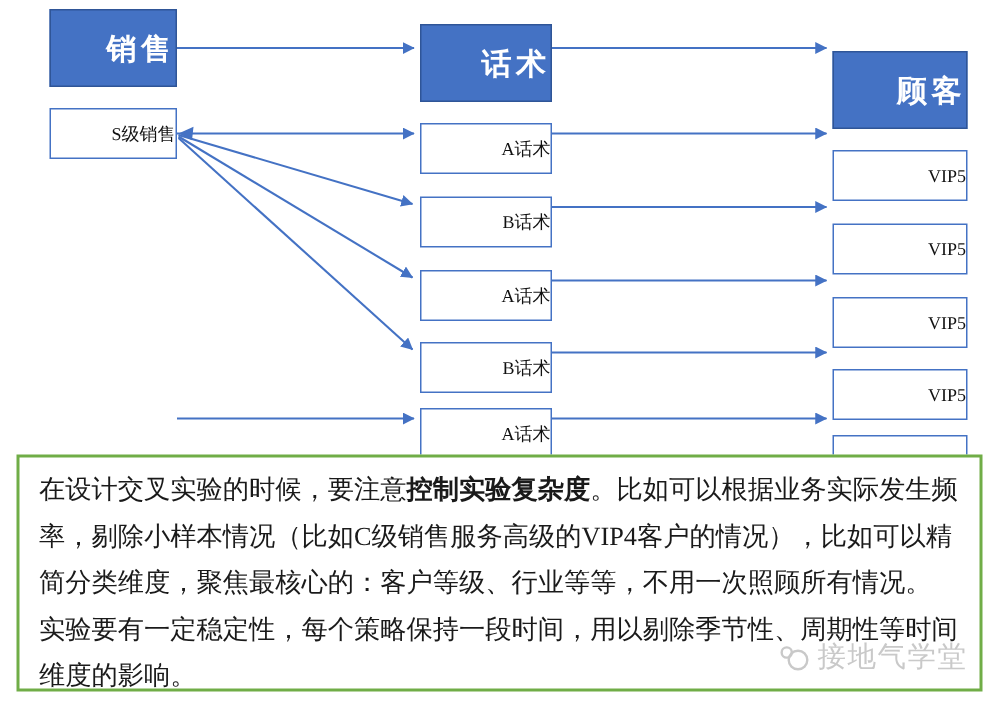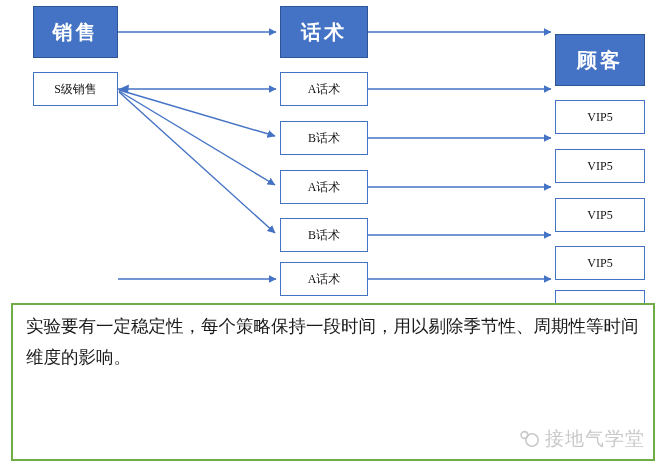--- a/index.html
+++ b/index.html
@@ -1,24 +1,24 @@
 <!DOCTYPE html>
 <html><head>
 <meta charset="utf-8">
 <style>
   html,body{margin:0;padding:0;background:#fff;}
   body{font-family:"Liberation Serif","DejaVu Serif",serif;}
   .canvas{position:relative;width:662px;height:472px;background:#ffffff;overflow:hidden;}
   .connectors{position:absolute;left:0;top:0;width:662px;height:305px;}
-  .box{position:absolute;box-sizing:border-box;display:flex;align-items:center;justify-content:center;}
+  .box{position:absolute;box-sizing:border-box;display:flex;align-items:center;justify-content:flex-end;}
   .hdr{background:#4472C4;border:1px solid #2f5597;color:#ffffff;font-weight:bold;
        font-size:20px;letter-spacing:3px;height:52px;top:6px;}
   .node{background:#ffffff;border:1.6px solid #4472C4;color:#111111;font-size:12px;height:34px;}
   .col-left{left:33px;width:85px;}
-  .col-mid{left:280px;width:88px;}
+  .col-mid{left:280px;width:88px;margin-top:10px;}
   .col-right{left:555px;width:90px;margin-top:28px;}
   .r1{top:72px;} .r2{top:121px;} .r3{top:170px;} .r4{top:218px;} .r5{top:262px;}
   .note{position:absolute;left:11px;top:303px;width:644px;height:158px;box-sizing:border-box;
         border:2px solid #70AD47;background:#ffffff;padding:6px 12px 4px 13px;
         font-size:17.5px;line-height:31px;color:#1a1a1a;}
   .note p{margin:0;}
   .note b{font-weight:bold;}
   .watermark{position:absolute;right:8px;bottom:5px;display:flex;align-items:center;gap:4px;
              color:#c9c9c9;font-size:19px;letter-spacing:1px;}
   .wm-icon{display:inline-block;line-height:0;}
@@ -91,20 +91,21 @@
       <span>VIP5</span>
     </div>
   <div class="box node col-right r4">
       <span>VIP5</span>
     </div>
   <div class="box node col-right r5">
       <span>VIP4</span>
     </div>
 
   <div class="note">
+    <p><span>在设计交叉实验的时候，要注意</span><b>控制实验复杂度</b><span>。比如可以根据业务实际发生频率，剔除小样本情况（比如C级销售服务高级的VIP4客户的情况），比如可以精简分类维度，聚焦最核心的：客户等级、行业等等，不用一次照顾所有情况。</span></p>
     <p><span>实验要有一定稳定性，每个策略保持一段时间，用以剔除季节性、周期性等时间维度的影响。</span></p>
     <div class="watermark">
       <span class="wm-icon">
         <svg width="22" height="18" viewBox="0 0 22 18">
           <circle cx="13" cy="10" r="6.2" fill="none" stroke="#c9c9c9" stroke-width="1.6"></circle>
           <circle cx="5.5" cy="5" r="3.4" fill="none" stroke="#c9c9c9" stroke-width="1.6"></circle>
         </svg>
       </span>
       <span>接地气学堂</span>
     </div>

